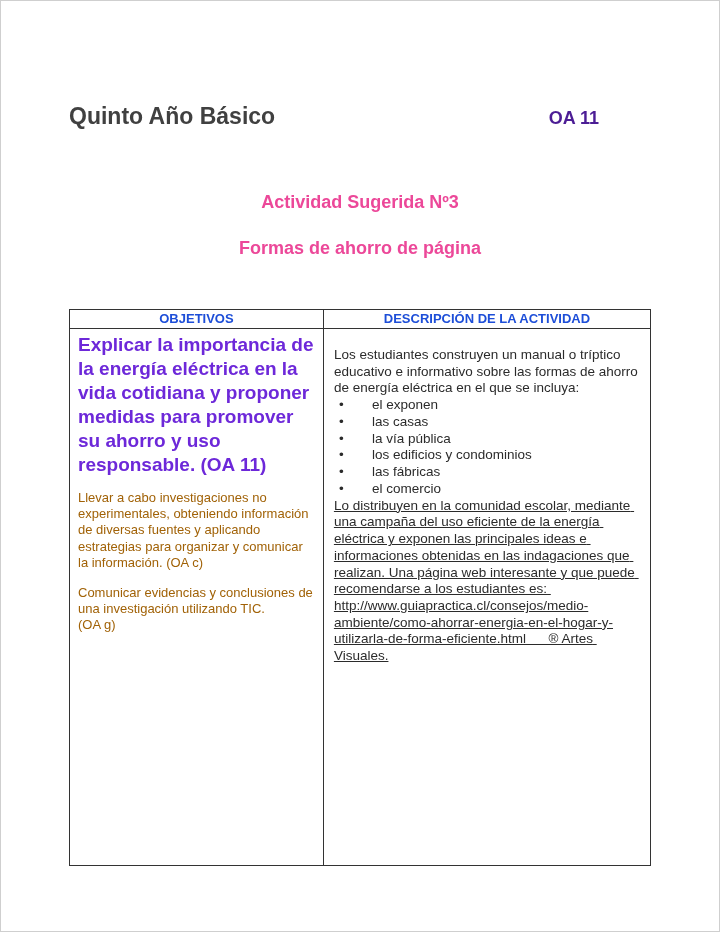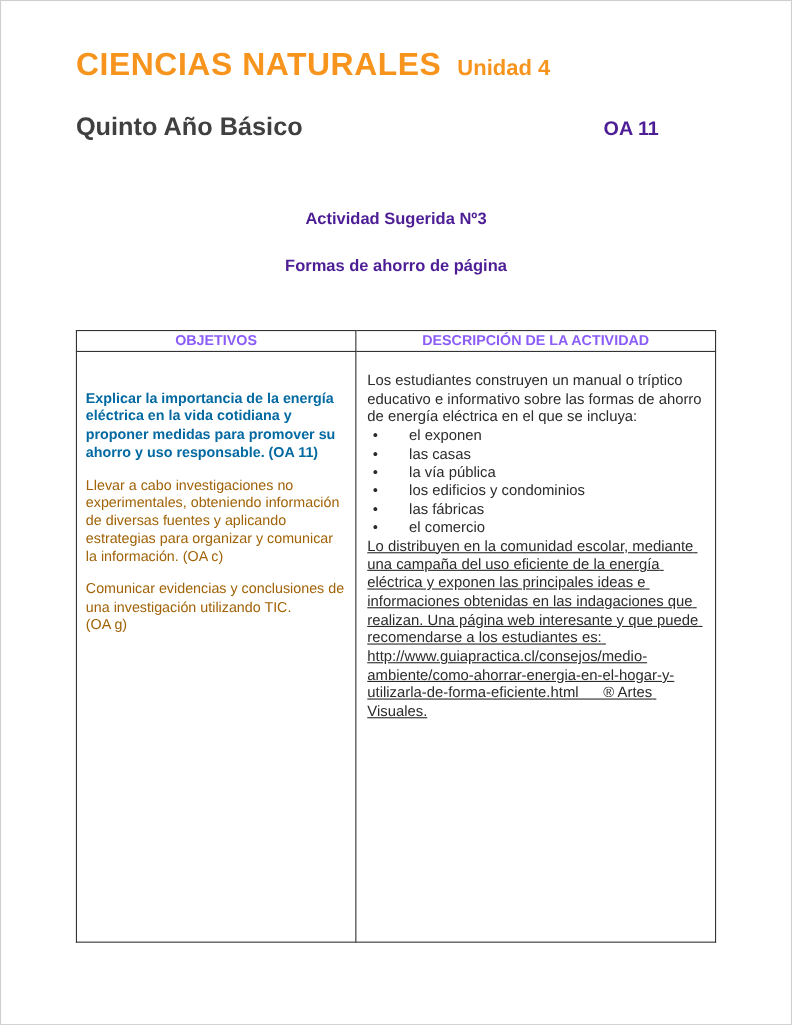--- a/index.html
+++ b/index.html
@@ -34,65 +34,65 @@
     margin-top: 26px;
     display: flex;
     justify-content: space-between;
     align-items: baseline;
     padding-right: 52px;
   }
   .grade-title {
     color: #404040;
     font-size: 23px;
     font-weight: bold;
+    margin-top: 34px;
   }
   .oa-badge {
     color: #4c1d95;
     font-size: 18px;
     font-weight: bold;
   }
   
   .activity-titles { margin-top: 62px; text-align: center; }
   .activity-title, .activity-subtitle {
-    font-size: 15px;
+    font-size: 18px;
     font-weight: bold;
-    color: #4c1d95;
+    color: #ec4899;
   }
   .activity-subtitle { margin-top: 25px; }
   
   .activity-table {
     margin-top: 50px;
     width: 100%;
     border-collapse: collapse;
     table-layout: fixed;
   }
   .activity-table th, .activity-table td {
     border: 1px solid #333333;
   }
   .activity-table th {
     font-size: 13px;
     font-weight: bold;
     text-align: center;
     padding: 1px 4px 2px 4px;
-    color: #8b5cf6;
+    color: #1d4ed8;
   }
   .objectives-col { width: 43.7%; }
   .activity-table td {
     vertical-align: top;
     height: 537px;
   }
   .objectives-cell { padding: 4px 8px 4px 8px; }
   .description-cell { padding: 4px 10px 4px 10px; }
   
   .obj-main {
     font-weight: bold;
-    font-size: 13px;
+    font-size: 19px;
     line-height: 1.26;
-    color: #0369a1;
-    margin-top: 30px;
+    color: #6d28d9;
   }
   .obj-reg {
     margin-top: 13px;
     font-size: 13px;
     line-height: 1.26;
     color: #a16207;
   }
   .preline { white-space: pre-line; }
   
   .desc-intro {
@@ -120,24 +120,20 @@
     overflow-wrap: break-word;
     text-decoration: underline;
   }
 </style>
 </head>
 <body>
 
 <div class="page">
 
   <header>
-    <div class="title-line">
-      <span class="main-title">CIENCIAS NATURALES</span>
-      <span class="unit-label">Unidad 4</span>
-    </div>
     <div class="subtitle-line">
       <span class="grade-title">Quinto Año Básico</span>
       <span class="oa-badge">OA 11</span>
     </div>
   </header>
 
   <div class="activity-titles">
     <h2 class="activity-title">Actividad Sugerida Nº3</h2>
     <h3 class="activity-subtitle">Formas de ahorro de página</h3>
   </div>

